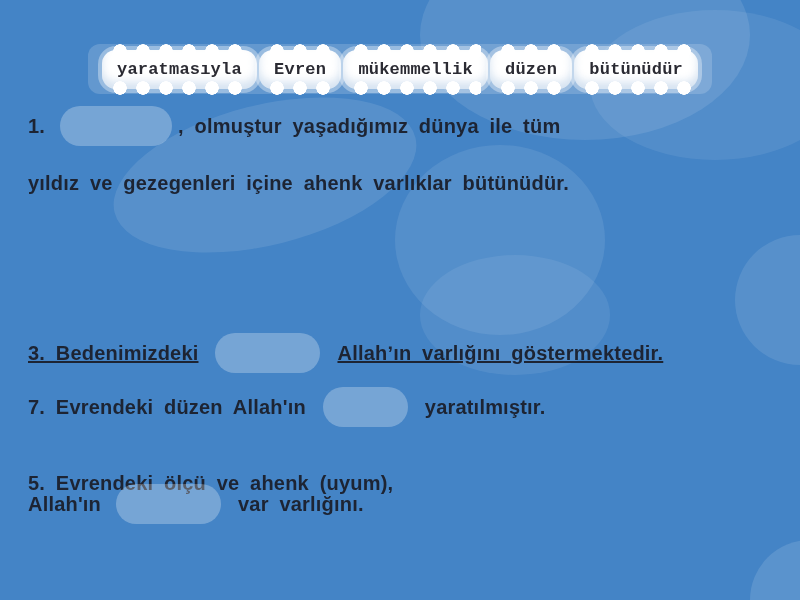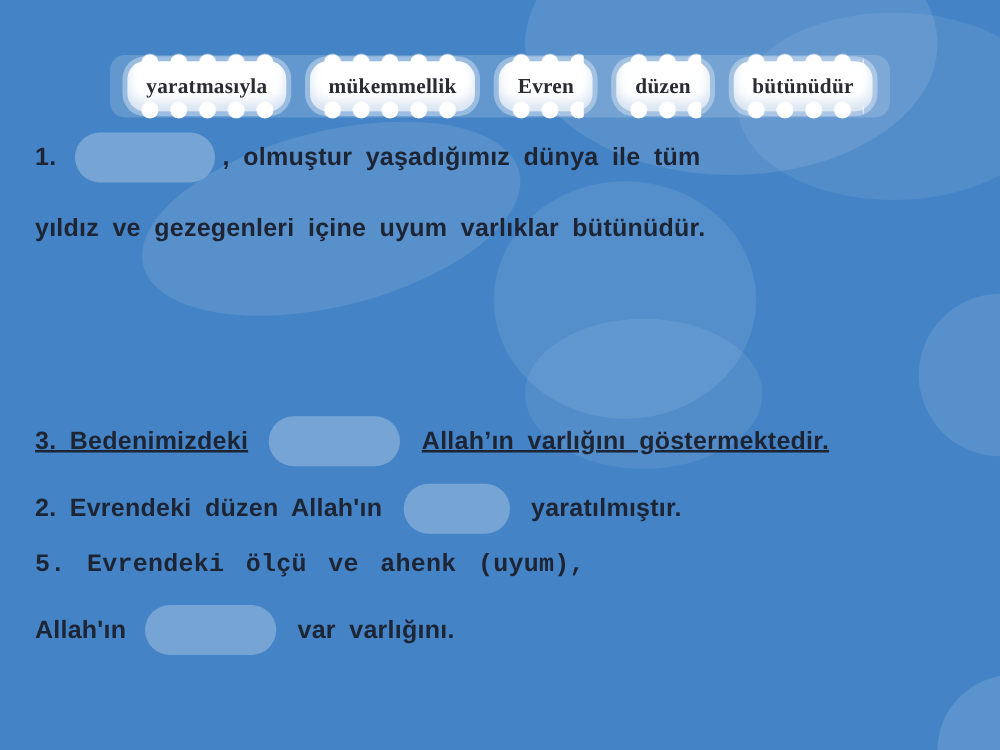--- a/index.html
+++ b/index.html
@@ -39,21 +39,21 @@
     justify-content: space-between;
     padding: 0 14px;
   }
 
   .cloud-chip {
     position: relative;
     border: none;
     background: #ffffff;
     border-radius: 14px;
     padding: 10px 15px;
-    font-family: Liberation Serif, serif;
+    font-family: Liberation Mono, monospace;
     font-size: 17px;
     font-weight: bold;
     color: #2b2b33;
     letter-spacing: 0.2px;
     cursor: pointer;
     box-shadow: 0 0 0 4px rgba(255,255,255,0.35),
                 inset 0 -7px 9px rgba(165,193,224,0.45);
   }
   .cloud-chip::before, .cloud-chip::after {
     content: "";
@@ -83,21 +83,21 @@
     color: #1d2433;
     letter-spacing: 0.2px;
     word-spacing: 5px;
   }
   .r1 { top: 105px; }
   .r2 { top: 162px; }
   .r3 { top: 212px; }
   .r4 { top: 272px; }
   .r5 { top: 332px; text-decoration: underline; }
   .r6 { top: 386px; }
-  .r7 { top: 431px; font-family: Liberation Mono, monospace; }
+  .r7 { top: 462px; }
   .r8 { top: 483px; }
 
   .blank {
     height: 40px;
     background: rgba(255,255,255,0.27);
     border-radius: 20px;
     margin: 0 17px;
     flex: 0 0 auto;
     cursor: pointer;
   }
@@ -116,55 +116,55 @@
 <div class="bg-cloud bgc4"></div>
 <div class="bg-cloud bgc5"></div>
 <div class="bg-cloud bgc6"></div>
 <div class="bg-cloud bgc7"></div>
 
 <div class="word-bank">
   <button class="cloud-chip">
     <span class="chip-label">yaratmasıyla</span>
   </button>
   <button class="cloud-chip">
-    <span class="chip-label">mükemmellik</span>
+    <span class="chip-label">Evren</span>
   </button>
   <button class="cloud-chip">
-    <span class="chip-label">Evren</span>
+    <span class="chip-label">mükemmellik</span>
   </button>
   <button class="cloud-chip">
     <span class="chip-label">düzen</span>
   </button>
   <button class="cloud-chip">
     <span class="chip-label">bütünüdür</span>
   </button>
 </div>
 
 <div class="play-area">
 
   <div class="row r1">
     <span>1.</span>
     <span class="blank b1"></span>
     <span>, olmuştur yaşadığımız dünya ile tüm</span>
   </div>
 
   <div class="row r2">
-    <span>yıldız ve gezegenleri içine uyum varlıklar bütünüdür.</span>
+    <span>yıldız ve gezegenleri içine ahenk varlıklar bütünüdür.</span>
   </div>
 
 
 
   <div class="row r5">
     <span>3. Bedenimizdeki</span>
     <span class="blank b3"></span>
     <span>Allahʼın varlığını göstermektedir.</span>
   </div>
 
   <div class="row r6">
-    <span>2. Evrendeki düzen Allah'ın</span>
+    <span>7. Evrendeki düzen Allah'ın</span>
     <span class="blank b4"></span>
     <span>yaratılmıştır.</span>
   </div>
 
   <div class="row r7">
     <span>5. Evrendeki ölçü ve ahenk (uyum),</span>
   </div>
 
   <div class="row r8">
     <span>Allah'ın</span>

